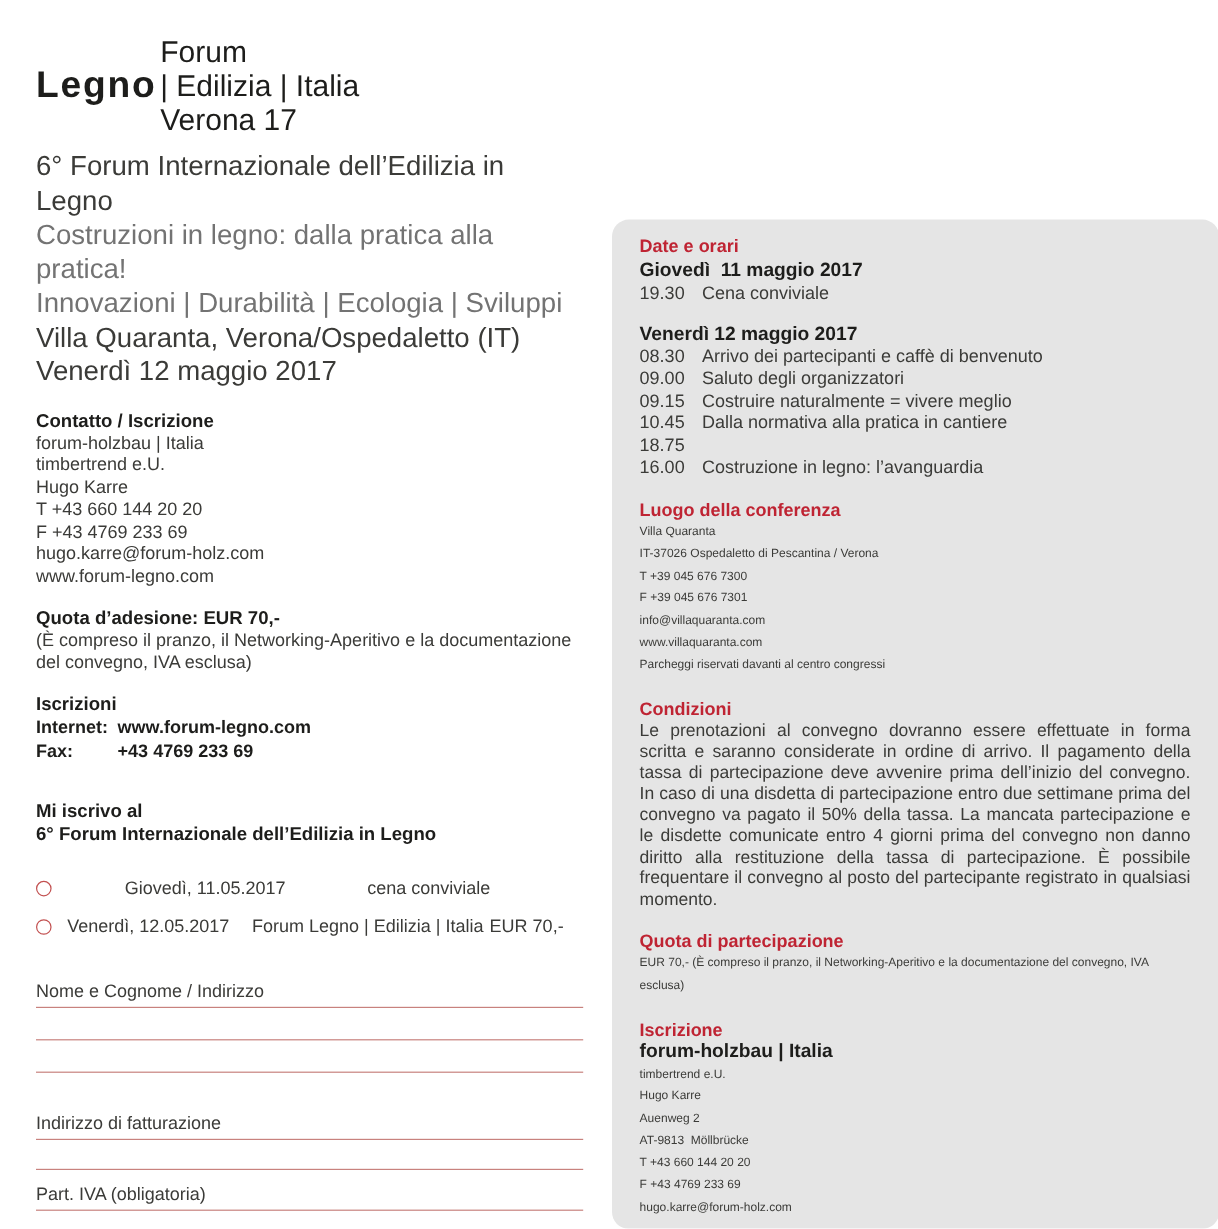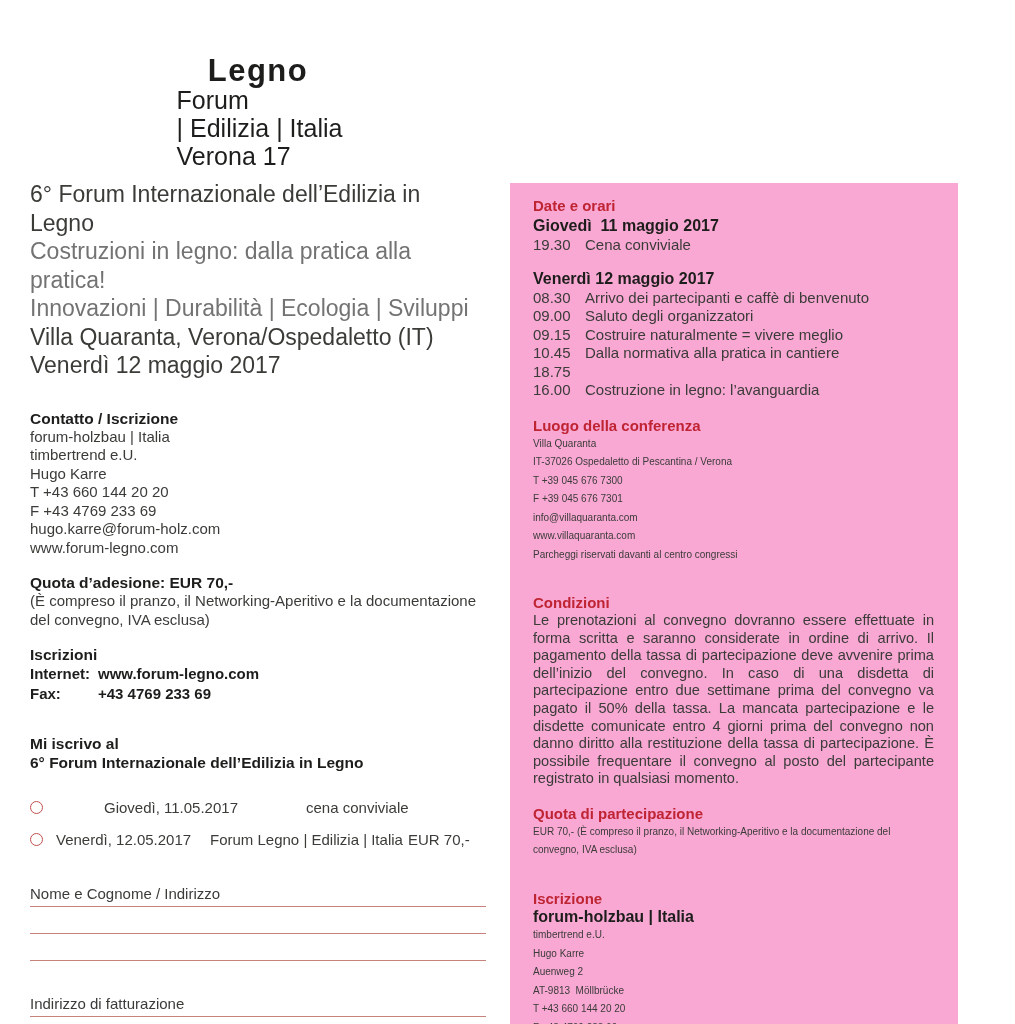--- a/index.html
+++ b/index.html
@@ -5,21 +5,21 @@
   html,body { margin:0; padding:0; background:#ffffff; }
   .page {
     position:relative; width:1015px; height:1024px; background:#ffffff;
     font-family:"Liberation Sans","DejaVu Sans",sans-serif;
     color:#3b3b38; overflow:hidden;
   }
 
   
   .left-col { position:absolute; left:30px; top:30px; width:456px; }
 
-  .logo { display:flex; align-items:center;flex-direction:column; }
+  .logo { display:flex; align-items:flex-start; }
   .logo-legno { font-size:31px; font-weight:700; letter-spacing:1.5px; line-height:1; margin-top:25px; color:#1d1d1b; }
   .logo-right { margin-left:3px; }
   .logo-right div { font-size:25px; line-height:28px; color:#1d1d1b; }
 
   .title-block { margin-top:10px; }
   .title-block div { font-size:23px; line-height:28.5px; }
   .t-black { color:#3b3b38; }
   .t-red { color:#737373; }
 
   .blk { margin-top:14px; }
@@ -30,36 +30,36 @@
   .iscr-row .lbl { width:68px; }
 
   .opt-row { display:grid; grid-template-columns:26px 154px 198px auto; align-items:center; font-size:15px; line-height:21.5px; }
   .radio { width:11px; height:11px; border:1.5px solid #c25050; border-radius:50%; background:transparent; }
 
   .field-label-line { font-size:15px; line-height:18px; padding-bottom:3px; border-bottom:1px solid #c8827e; }
   .blank-line { height:22px; border-bottom:1px solid #c8827e; }
   .prewrap { white-space:pre-wrap; }
 
   
-  .pink-panel { position:absolute; left:510px; top:183px; width:448px; bottom:0; background:#f9a8d4; }
+  .pink-panel { position:absolute; left:510px; top:183px; width:506px; bottom:0; background:#e5e5e5;border-radius:14px; }
   .panel-inner { padding:13px 24px 0 23px; }
 
   .p-head { font-size:15px; font-weight:700; color:#bf2433; line-height:19px; }
   .p-bold { font-size:16px; font-weight:700; color:#1d1d1b; line-height:18.5px; }
   .p-line { font-size:10px; line-height:18.5px; color:#3b3b38; }
 
   .sched-row { display:flex; font-size:15px; line-height:18.5px; }
   .sched-row .time { width:52px; flex:none; }
   .sched-row .desc { flex:1; }
 
   .cond-text { font-size:14.6px; line-height:17.6px; text-align:justify; color:#3b3b38; }
 
   .mt2 { margin-top:2px; } .mt4 { margin-top:4px; }
   .mt12 { margin-top:12px; } .mt14 { margin-top:14px;gap:48px; } .mt16 { margin-top:16px; }
-  .mt18 { margin-top:29px; } .mt26 { margin-top:26px; } .mt30 { margin-top:30px; }
+  .mt18 { margin-top:18px; } .mt26 { margin-top:26px; } .mt30 { margin-top:30px; }
   .mt34 { margin-top:34px; }
 </style>
 </head>
 <body>
 
 <div class="page">
 
   <div class="left-col">
 
     <div class="logo">

